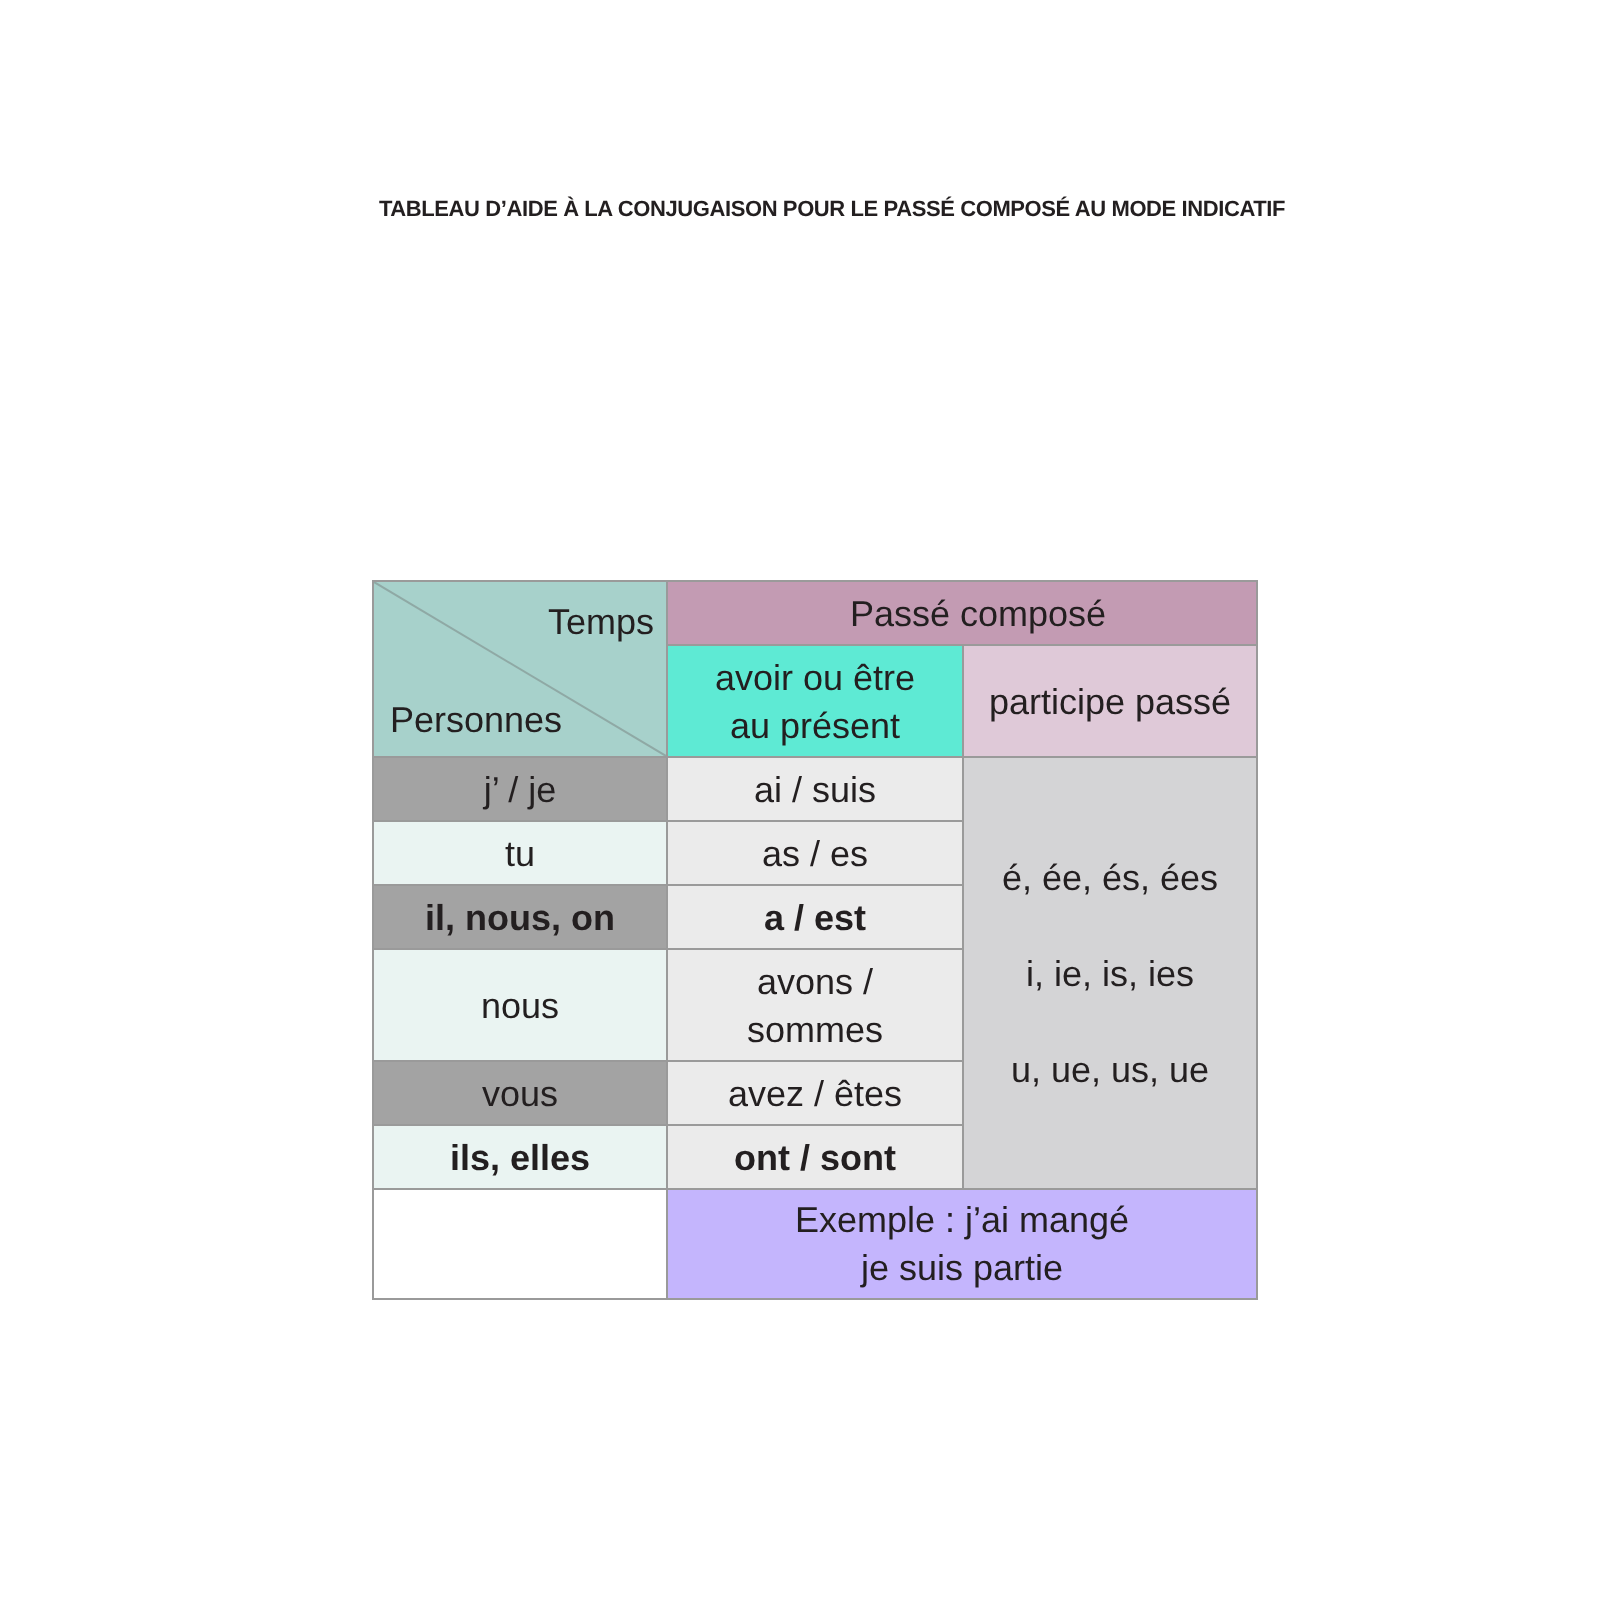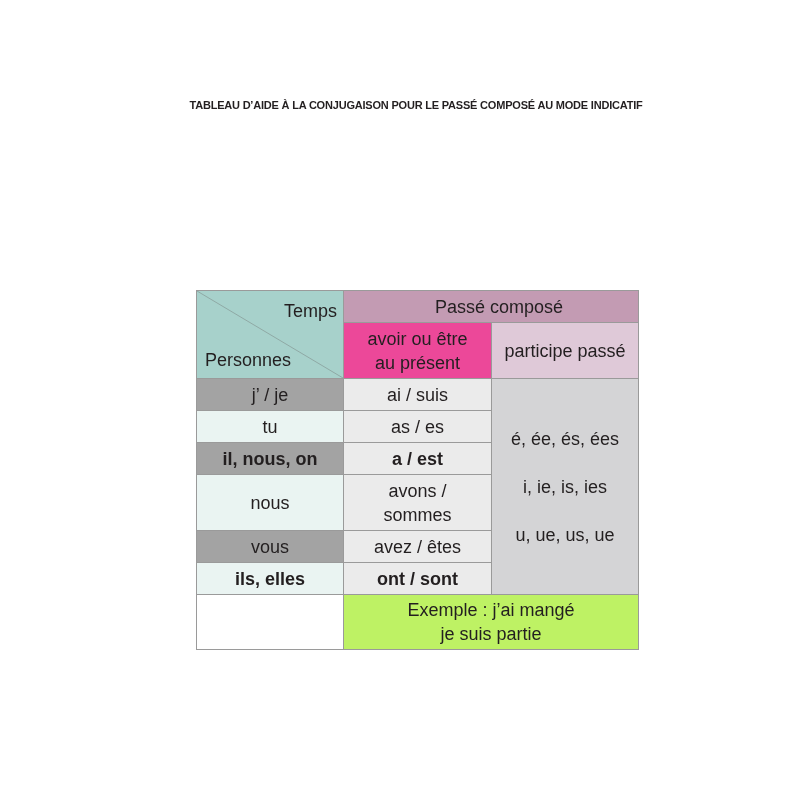--- a/index.html
+++ b/index.html
@@ -1,34 +1,34 @@
 <!DOCTYPE html>
 <html><head>
 <meta charset="utf-8">
 <style>
   html,body{margin:0;padding:0;background:#fff;}
   body{width:800px;height:800px;position:relative;font-family:"Liberation Sans",sans-serif;color:#231f20;overflow:hidden;}
   .title{position:absolute;left:16px;width:800px;top:99px;text-align:center;font-size:11px;font-weight:bold;letter-spacing:-0.2px;}
-  table{position:absolute;left:196px;top:290px;border-collapse:collapse;font-size:18px;}
+  table{position:absolute;left:186px;top:290px;border-collapse:collapse;font-size:18px;}
   td{border:1.5px solid #9a9a9a;text-align:center;padding:0;line-height:24px;}
   .corner{width:146px;height:87px;background:#a7d1cb;position:relative;}
   .corner svg{position:absolute;left:0;top:0;}
   .corner .t{position:absolute;right:6px;top:8px;}
   .corner .p{position:absolute;left:8px;bottom:6px;}
   .hdr{background:#c39bb3;height:31px;padding-left:16px;}
   .sub{background:#dfc9d8;height:55px;}
   .c1{width:146px;}
   .c2{width:147px;background:#ebebeb;}
   .c3{width:146px;background:#d4d4d6;}
   .pa{background:#a3a3a3;margin-left:36px;}
   .pb{background:#eaf4f2;}
   .r{height:31px;}
   .r2{height:55px;}
   .bold{font-weight:bold;}
-  .ex{background:#bef264;height:54px;}
+  .ex{background:#c4b5fd;height:54px;}
   .blank{background:#fff;}
   .ends div{margin:24px 0;}
 </style>
 </head>
 <body>
 
 <div class="title">TABLEAU D’AIDE À LA CONJUGAISON POUR LE PASSÉ COMPOSÉ AU MODE INDICATIF</div>
 
 <table>
   <tbody>
@@ -36,21 +36,21 @@
     <td class="corner" rowspan="2">
       <svg width="146" height="87">
             <line x1="0" y1="0" x2="146" y2="87" stroke="#8fa9a5" stroke-width="1"></line>
           </svg>
       <span class="t">Temps</span>
       <span class="p">Personnes</span>
     </td>
     <td class="hdr" colspan="2">Passé composé</td>
   </tr>
   <tr>
-    <td class="sub c2" style="background:#ec4899">
+    <td class="sub c2" style="background:#5eead4">
       <div>avoir ou être</div>
       <div>au présent</div>
     </td>
     <td class="sub c3" style="background:#dfc9d8">participe passé</td>
   </tr>
   <tr class="r">
     <td class="c1 pa r">j’ / je</td>
     <td class="c2 r">ai / suis</td>
     <td class="c3 ends" rowspan="6">
       <div>é, ée, és, ées</div>

